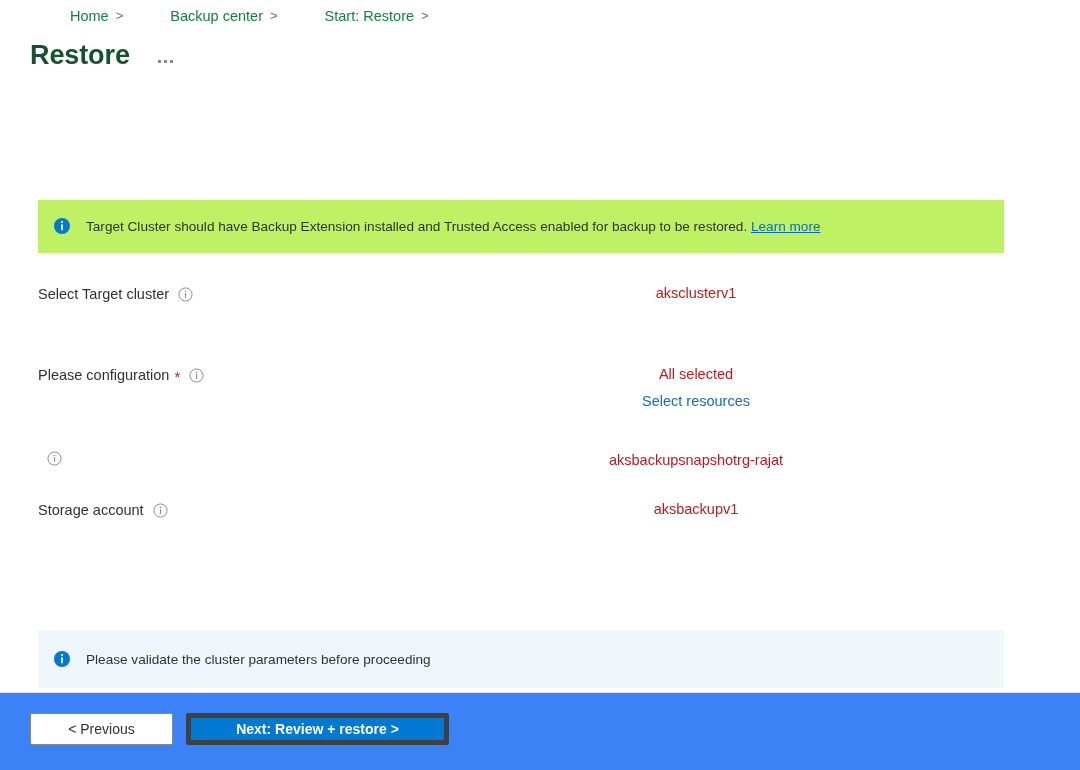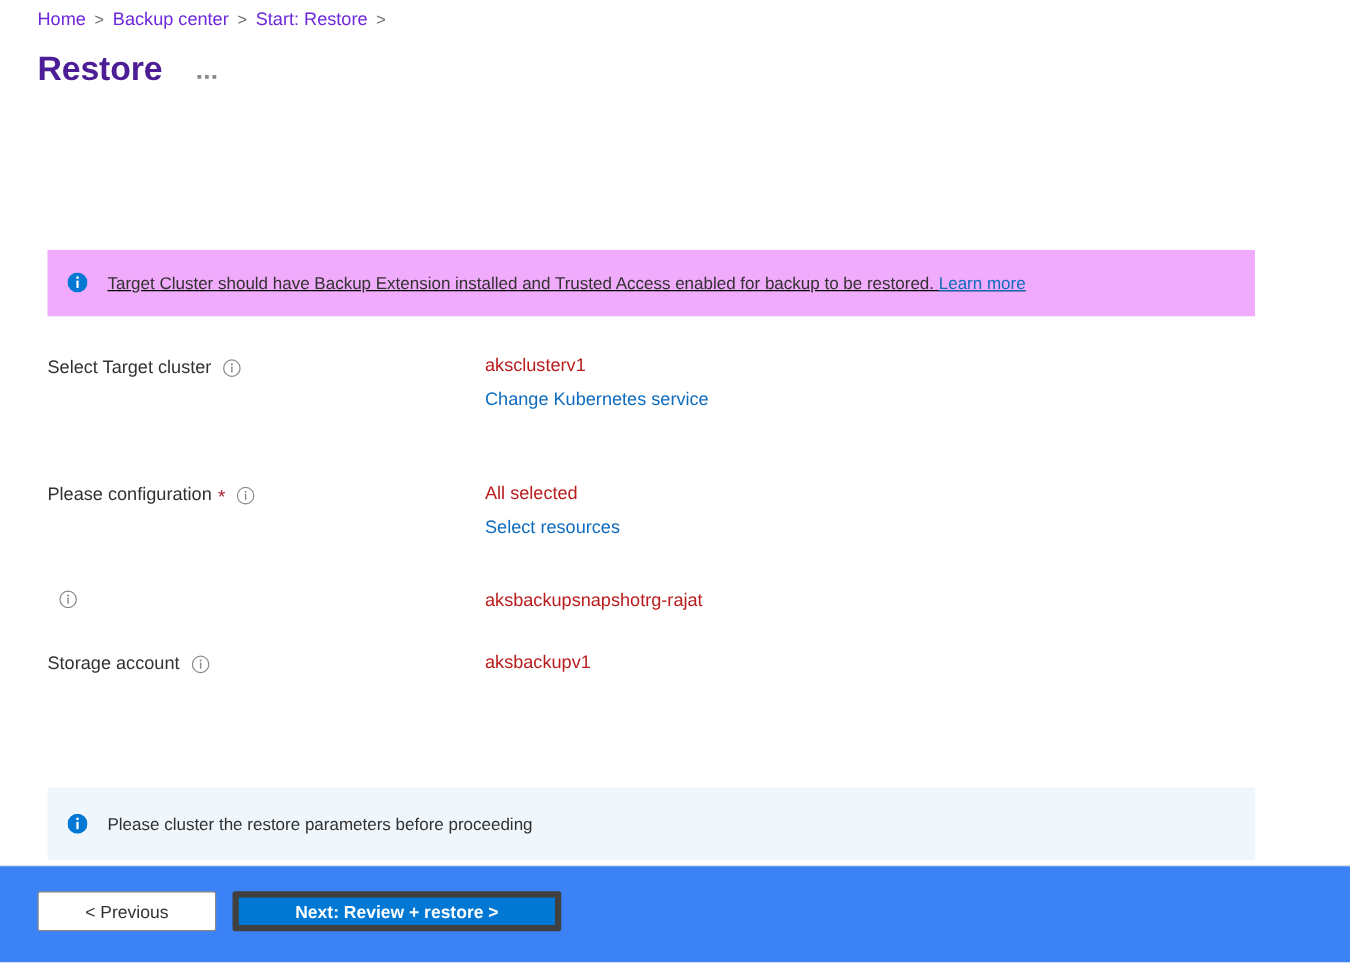--- a/index.html
+++ b/index.html
@@ -27,43 +27,44 @@
     top: 4px;
     left: 30px;
     display: flex;
     align-items: center;
     font-size: 14.5px;
     line-height: 24px;
     color: #0066bd;
     white-space: nowrap;
   }
   .crumb {
-    color: #6d28d9;
+    color: #15803d;
     text-decoration: none;
     cursor: pointer;
+    margin-left: 40px;
   }
   .crumb-sep {
     color: #6b6b6b;
     margin: 0 7px;
     font-size: 13px;
     font-weight: 400;
   }
 
   
   .title-row {
     position: absolute;
     top: 38px;
     left: 30px;
     display: flex;
     align-items: center;
   }
   .page-title {
     font-size: 27px;
     font-weight: 600;
-    color: #4c1d95;
+    color: #14532d;
     letter-spacing: -0.1px;
     line-height: 34px;
     margin: 0;
   }
   .ellipsis-btn {
     margin-left: 28px;
     display: flex;
     align-items: flex-end;
     gap: 3px;
     height: 28px;
@@ -80,27 +81,26 @@
   
   .content {
     position: absolute;
     top: 200px;
     left: 38px;
     width: 966px;
   }
 
   
   .info-banner {
-    background: #f0abfc;
+    background: #bef264;
     width: 966px;
     padding: 16px 16px 16px 16px;
     display: flex;
     align-items: flex-start;
     gap: 0;
-    text-decoration: underline;
   }
   .info-icon {
     flex: 0 0 auto;
     width: 16px;
     height: 16px;
     margin-top: 2px;
     margin-right: 16px;
   }
   .info-icon svg { display: block; }
   .info-text {
@@ -116,20 +116,21 @@
   }
 
   
   .form {
     margin-top: 30px;
   }
   .form-row {
     display: flex;
     align-items: flex-start;
     margin-bottom: 0;
+    text-align: center;
   }
   .row-gap-1 { height: 54px; }
   .row-gap-2 { height: 38px; }
   .row-gap-3 { height: 22px; }
 
   .field-label {
     flex: 0 0 350px;
     display: flex;
     align-items: center;
     font-size: 14.5px;
@@ -280,21 +281,20 @@
           <span class="tip-icon">
             <svg width="15" height="15" viewBox="0 0 16 16" aria-hidden="true">
               <circle cx="8" cy="8" r="7" fill="none" stroke="#8a8886" stroke-width="1"></circle>
               <circle cx="8" cy="4.6" r="0.85" fill="#8a8886"></circle>
               <rect x="7.4" y="6.5" width="1.2" height="5.3" rx="0.5" fill="#8a8886"></rect>
             </svg>
           </span>
         </div>
         <div class="field-value">
           <span class="val-main">aksclusterv1</span>
-          <a class="val-link">Change Kubernetes service</a>
         </div>
       </div>
 
       <div class="row-gap-1"></div>
 
       <div class="form-row">
         <div class="field-label">
           <span>Please configuration</span>
           <span class="req-star">*</span>
           <span class="tip-icon">
@@ -350,21 +350,21 @@
   </div>
 
   <div class="bottom-banner">
     <span class="info-icon">
       <svg width="16" height="16" viewBox="0 0 16 16" aria-hidden="true">
         <circle cx="8" cy="8" r="8" fill="#0078d4"></circle>
         <circle cx="8" cy="4.1" r="1.05" fill="#ffffff"></circle>
         <rect x="7.1" y="6.3" width="1.8" height="6" rx="0.6" fill="#ffffff"></rect>
       </svg>
     </span>
-    <span class="info-text">Please cluster the restore parameters before proceeding</span>
+    <span class="info-text">Please validate the cluster parameters before proceeding</span>
   </div>
 
   <div class="footer">
 
     <div class="footer-inner">
       <button class="btn btn-secondary">&lt; Previous</button>
       <button class="btn btn-primary">Next: Review + restore &gt;</button>
     </div>
   </div>
 

